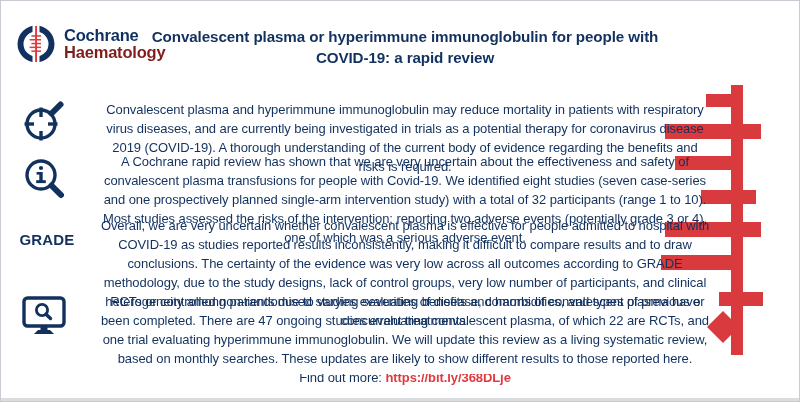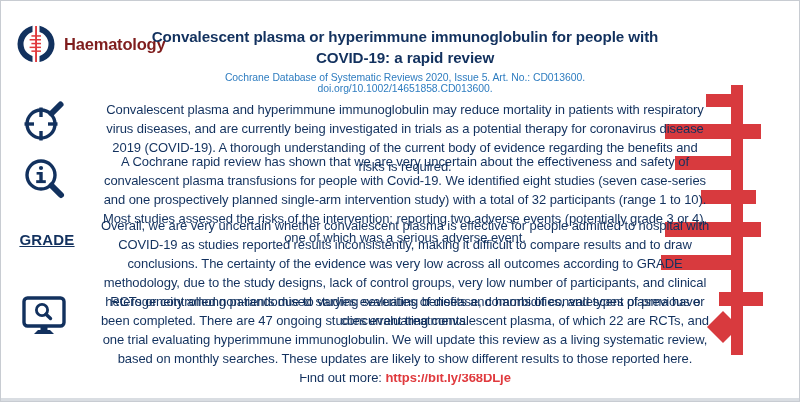--- a/index.html
+++ b/index.html
@@ -88,21 +88,20 @@
 
   .grade-word {
     position: absolute;
     left: 8px;
     width: 76px;
     text-align: center;
     font-size: 15px;
     font-weight: bold;
     color: #12315e;
     letter-spacing: 0.2px;
-    text-decoration: underline;
   }
 
   .para {
     position: absolute;
     left: 98px;
     width: 612px;
     font-size: 13px;
     line-height: 1.465;
     color: #12315e;
     letter-spacing: -0.08px;
@@ -174,26 +173,26 @@
 
           <rect x="20.1" y="3" width="1.9" height="36" fill="#e03a3e"></rect>
           <rect x="16.4" y="12.2" width="9.6" height="1.5" fill="#e03a3e"></rect>
           <rect x="14.6" y="16.0" width="11.4" height="1.5" fill="#e03a3e"></rect>
           <rect x="16.4" y="19.8" width="9.6" height="1.5" fill="#e03a3e"></rect>
           <rect x="14.6" y="23.6" width="11.4" height="1.5" fill="#e03a3e"></rect>
           <rect x="16.4" y="27.4" width="9.6" height="1.5" fill="#e03a3e"></rect>
         </svg>
       </span>
       <span class="logo-words">
+        <div class="logo-line1">Cochrane</div>
         <div class="logo-line2">Haematology</div>
       </span>
     </div>
 
     <div class="title">Convalescent plasma or hyperimmune immunoglobulin for people with COVID-19: a rapid review</div>
-    <div class="citation">Cochrane Database of Systematic Reviews 2020, Issue 5. Art. No.: CD013600. doi.org/10.1002/14651858.CD013600.</div>
   </div>
 
   <div class="forest">
     <svg viewBox="0 0 140 270" width="140" height="270" xmlns="http://www.w3.org/2000/svg">
 
       <rect x="70" y="0" width="12" height="270" fill="#d83a3e"></rect>
 
       <rect x="45" y="9" width="26" height="13" fill="#d83a3e"></rect>
 
       <rect x="4" y="39" width="96" height="15" fill="#d83a3e"></rect>

